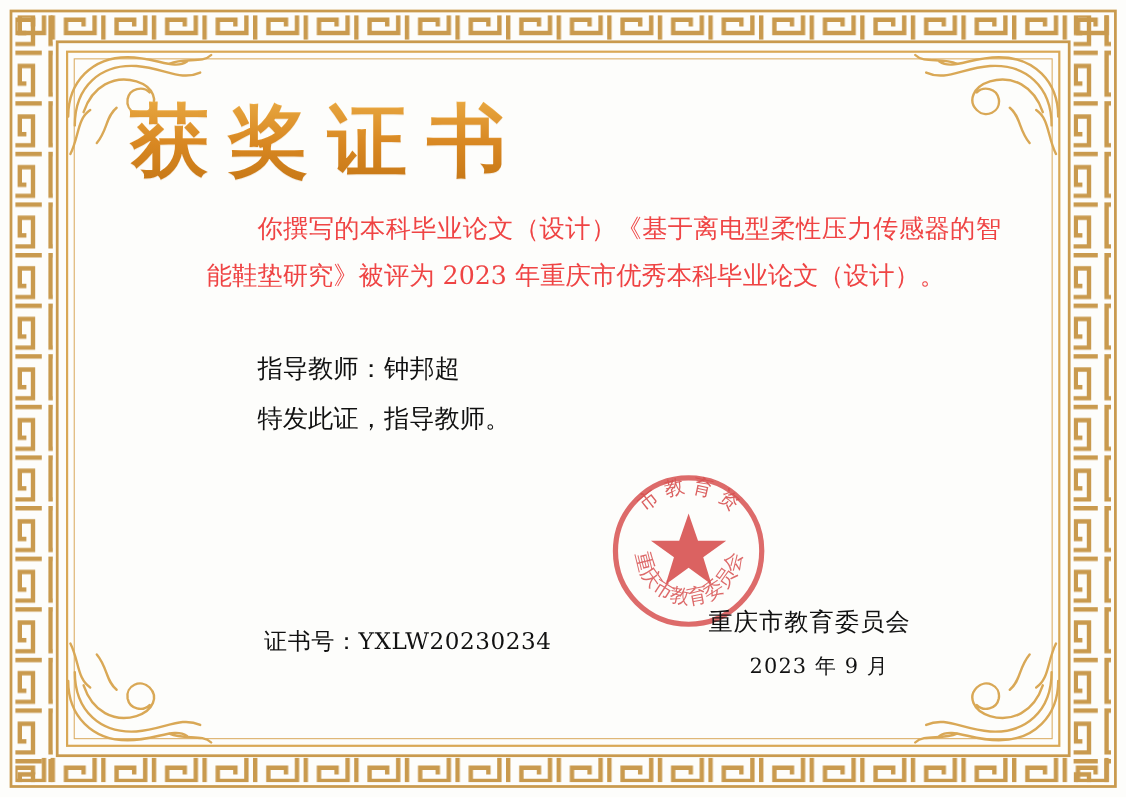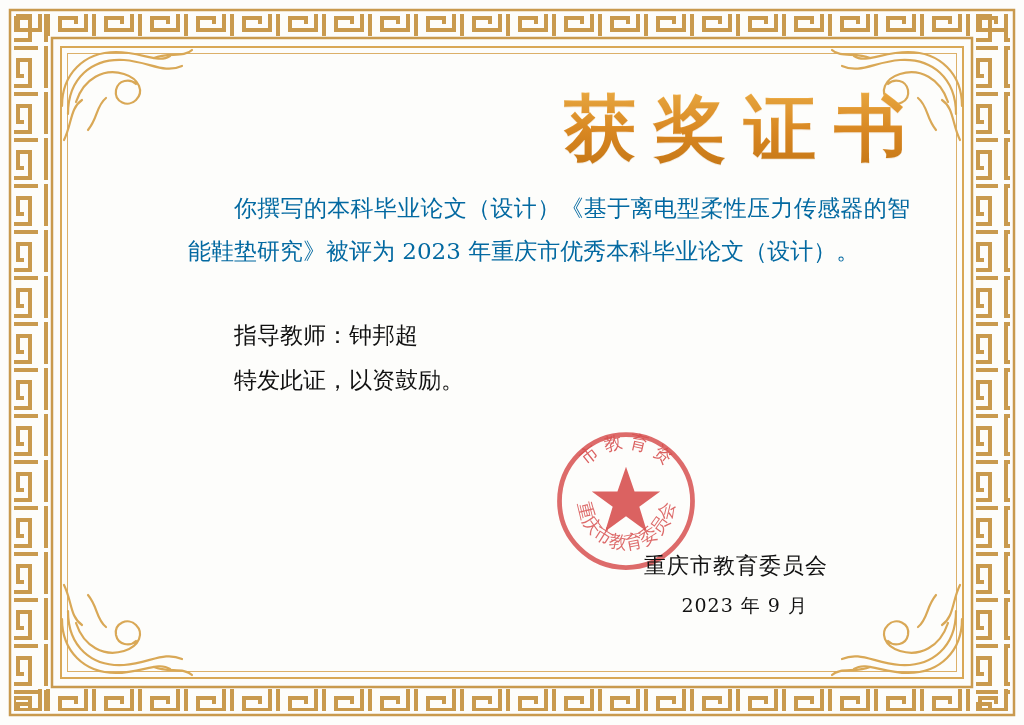--- a/index.html
+++ b/index.html
@@ -61,21 +61,21 @@
   
   .content {
     position: absolute;
     left: 100px;
     top: 60px;
     right: 100px;
     bottom: 60px;
   }
 
   .title {
-    text-align: right;
+    text-align: left;
     margin-top: 28px;
     font-family: "DejaVu Serif", serif;
     font-size: 72px;
     font-weight: bold;
     letter-spacing: 18px;
     text-indent: 18px;
     color: #e2902f;
     background: linear-gradient(180deg, #f0b24a 0%, #dd8b24 55%, #c97a18 100%);
     -webkit-background-clip: text;
     background-clip: text;
@@ -92,21 +92,21 @@
     color: #1b1b1b;
     letter-spacing: 1px;
   }
 
   .body-text {
     margin-top: 20px;
     margin-left: 88px;
     margin-right: 14px;
     font-size: 23px;
     line-height: 1.85;
-    color: #0369a1;
+    color: #ef4444;
     font-family: "DejaVu Serif", serif;
     text-indent: 2em;
     text-align: justify;
   }
 
   .advisor {
     margin-top: 48px;
     margin-left: 134px;
     font-size: 23px;
     color: #111;
@@ -255,24 +255,27 @@
 
     <div class="title">获奖证书</div>
 
 
     <div class="body-text">你撰写的本科毕业论文（设计）《基于离电型柔性压力传感器的智能鞋垫研究》被评为 2023 年重庆市优秀本科毕业论文（设计）。</div>
 
     <div class="advisor">
       <span>指导教师：</span><span>钟邦超</span>
     </div>
 
-    <div class="encourage">特发此证，以资鼓励。</div>
+    <div class="encourage">特发此证，指导教师。</div>
 
     <div class="footer">
 
+      <div class="cert-number">
+        <span>证书号：</span><span>YXLW20230234</span>
+      </div>
 
       <svg class="seal" viewBox="0 0 160 160" xmlns="http://www.w3.org/2000/svg">
         <defs>
           <path id="sealTopArc" d="M 24,80 A 56,56 0 0 1 136,80"></path>
           <path id="sealBottomArc" d="M 30,80 A 50,50 0 0 0 130,80"></path>
         </defs>
         <circle cx="80" cy="80" r="70" fill="none" stroke="#cf2b2b" stroke-width="5" opacity="0.85"></circle>
         <g fill="#cf2b2b" opacity="0.9">
           <polygon points="80,44 89,70 116,70 94,86 102,112 80,96 58,112 66,86 44,70 71,70"></polygon>
         </g>

